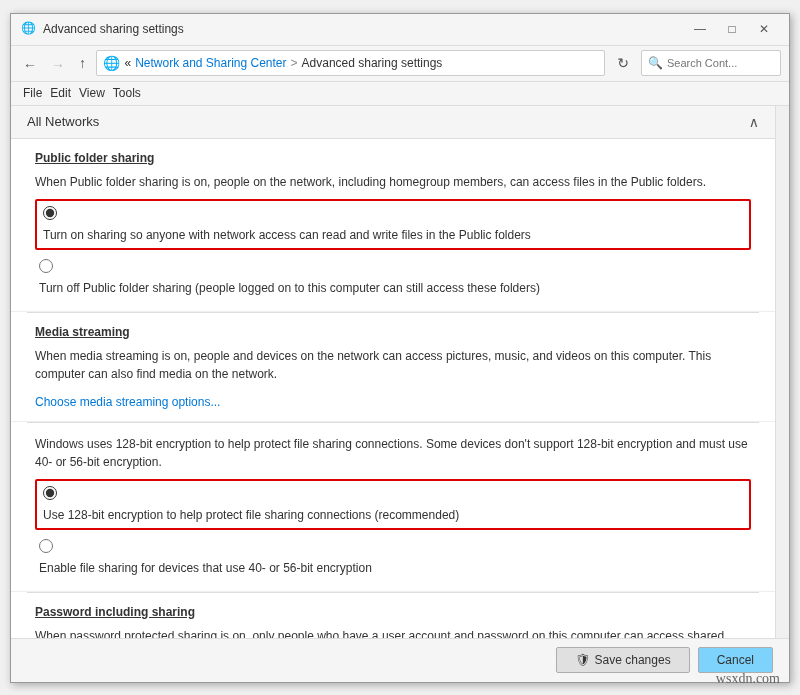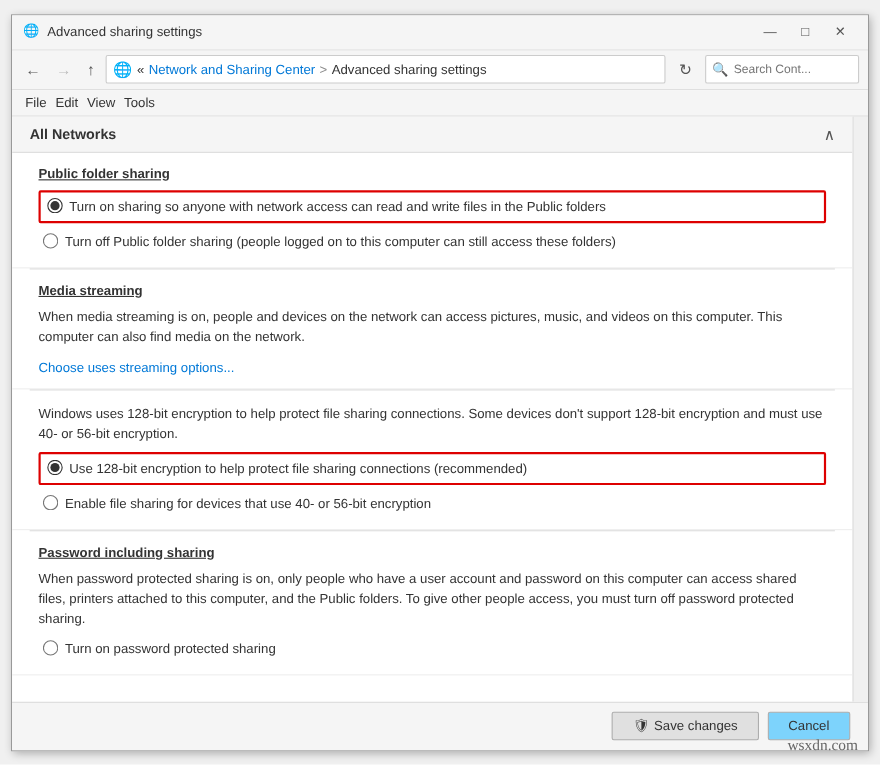--- a/index.html
+++ b/index.html
@@ -160,21 +160,21 @@
 
     .section-header {
       display: flex;
       align-items: center;
       padding: 8px 16px;
       background: #f5f5f5;
       border-bottom: 1px solid #ddd;
     }
     .section-title {
       font-size: 13px;
-      font-weight: bold;
+      font-weight: normal;
       color: #333;
       flex: 1;
     }
     .section-chevron {
       font-size: 14px;
       color: #555;
       cursor: pointer;
     }
 
     .setting-group {
@@ -193,20 +193,21 @@
       color: #333;
       line-height: 1.5;
       margin-bottom: 8px;
     }
     .radio-option {
       display: flex;
       align-items: flex-start;
       gap: 6px;
       margin-bottom: 4px;
       padding: 2px 4px;
+      flex-direction: column;
     }
     .radio-option.highlighted {
       border: 2px solid #d00;
       border-radius: 2px;
       padding: 4px 6px;
       margin-bottom: 6px;
     }
     .radio-input {
       width: 14px;
       height: 14px;
@@ -314,36 +315,37 @@
   <div class="content-area">
     <div class="main-content">
 
       <div class="section-header">
         <span class="section-title">All Networks</span>
         <span class="section-chevron">∧</span>
       </div>
 
       <div class="setting-group">
         <div class="setting-group-title">Public folder sharing</div>
+        <div class="setting-desc">When Public folder sharing is on, people on the network, including homegroup members, can access files in the Public folders.</div>
         <div class="radio-option highlighted">
           <input type="radio" class="radio-input" name="public_folder" checked="" style="">
           <span class="radio-label">Turn on sharing so anyone with network access can read and write files in the Public folders</span>
         </div>
         <div class="radio-option">
           <input type="radio" class="radio-input" name="public_folder" style="">
           <span class="radio-label">Turn off Public folder sharing (people logged on to this computer can still access these folders)</span>
         </div>
       </div>
 
       <hr class="divider-line">
 
       <div class="setting-group">
         <div class="setting-group-title">Media streaming</div>
         <div class="setting-desc">When media streaming is on, people and devices on the network can access pictures, music, and videos on this computer. This computer can also find media on the network.</div>
-        <a class="link-text">Choose uses streaming options...</a>
+        <a class="link-text">Choose media streaming options...</a>
       </div>
 
       <hr class="divider-line">
 
       <div class="setting-group">
         <div class="setting-desc">Windows uses 128-bit encryption to help protect file sharing connections. Some devices don't support 128-bit encryption and must use 40- or 56-bit encryption.</div>
         <div class="radio-option highlighted">
           <input type="radio" class="radio-input" name="file_sharing" checked="" style="">
           <span class="radio-label">Use 128-bit encryption to help protect file sharing connections (recommended)</span>
         </div>

